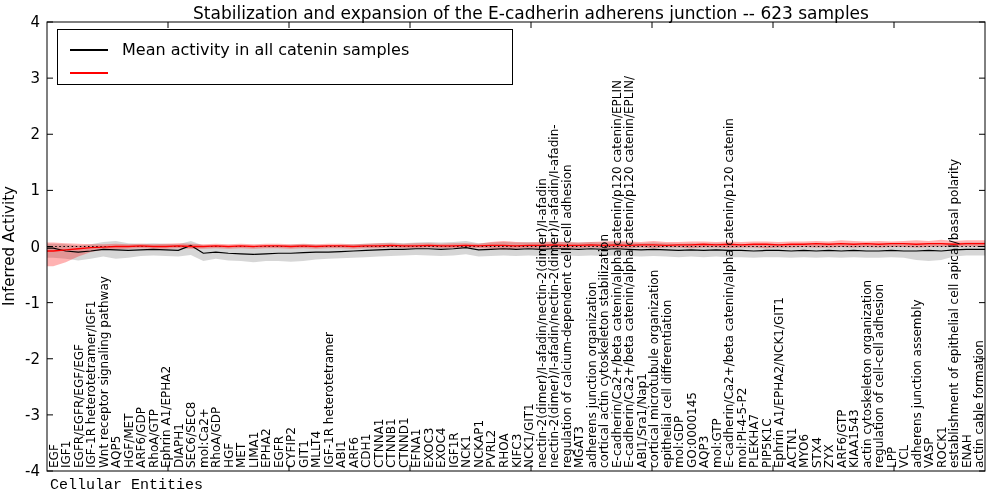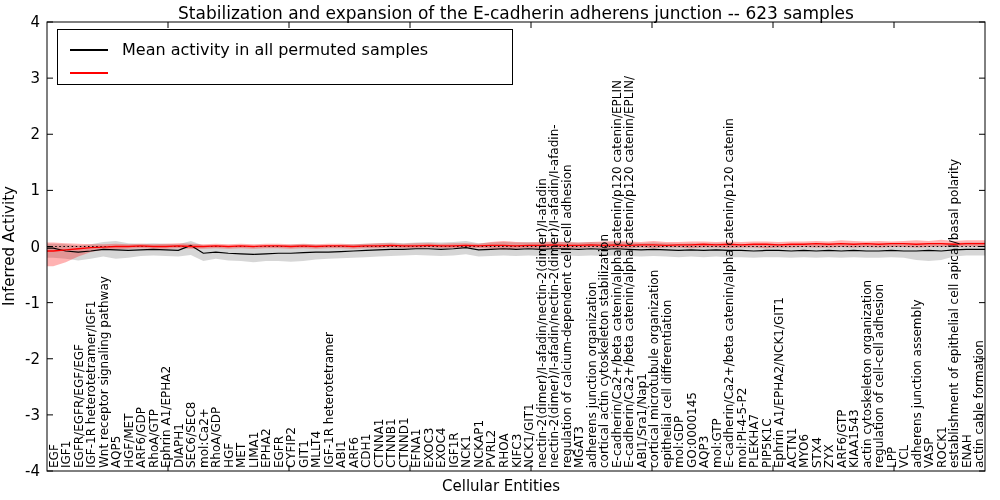--- a/index.html
+++ b/index.html
@@ -1,23 +1,23 @@
 <!DOCTYPE html>
 <html><head>
 <meta charset="utf-8">
 <style>
   html,body{margin:0;padding:0;background:#fff;}
   .fig{position:relative;width:1000px;height:500px;background:#ffffff;
        font-family:"DejaVu Sans", sans-serif;overflow:hidden;}
-  .title{position:absolute;left:47px;top:3px;width:938px;text-align:center;
+  .title{position:absolute;left:62px;top:3px;width:938px;text-align:center;
          font-size:17px;color:#000;white-space:nowrap;}
   .ylabel{position:absolute;left:9px;top:246px;transform:translate(-50%,-50%) rotate(-90deg);
           font-size:15px;color:#000;white-space:nowrap;}
-  .xlabel{position:absolute;left:32px;top:477px;width:938px;text-align:center;
-          font-size:15px;color:#000;}
+  .xlabel{position:absolute;left:50px;top:477px;width:938px;text-align:left;
+          font-size:15px;color:#000;font-family:Liberation Mono, monospace;}
   svg.plot{position:absolute;left:0;top:0;}
   .legend{position:absolute;left:57px;top:29px;width:456px;box-sizing:border-box;
           background:#fff;border:1px solid #000;padding:10px 10px 10px 12px;
           display:flex;flex-direction:column;gap:13px;}
   .legend-row{display:flex;align-items:center;gap:14px;font-size:16px;color:#000;}
   .swatch{display:inline-block;width:38px;height:2px;flex:0 0 38px;}
 </style>
 </head>
 <body>
 
@@ -153,19 +153,19 @@
       <line x1="894" y1="22" x2="894" y2="28" stroke="#000" stroke-width="1"></line>
       <line x1="894" y1="465" x2="894" y2="471" stroke="#000" stroke-width="1"></line>
       <rect x="47" y="22" width="938" height="449" fill="none" stroke="#000" stroke-width="1"></rect>
     </svg>
 
   <div class="xlabel">Cellular Entities</div>
 
   <div class="legend">
     <div class="legend-row">
       <span class="swatch" style="background: rgb(0, 0, 0);"></span>
-      <span>Mean activity in all permuted samples</span>
+      <span>Mean activity in all catenin samples</span>
     </div>
     <div class="legend-row">
       <span class="swatch" style="background: rgb(255, 0, 0);"></span>
     </div>
   </div>
 </div>
 
 </body></html>

